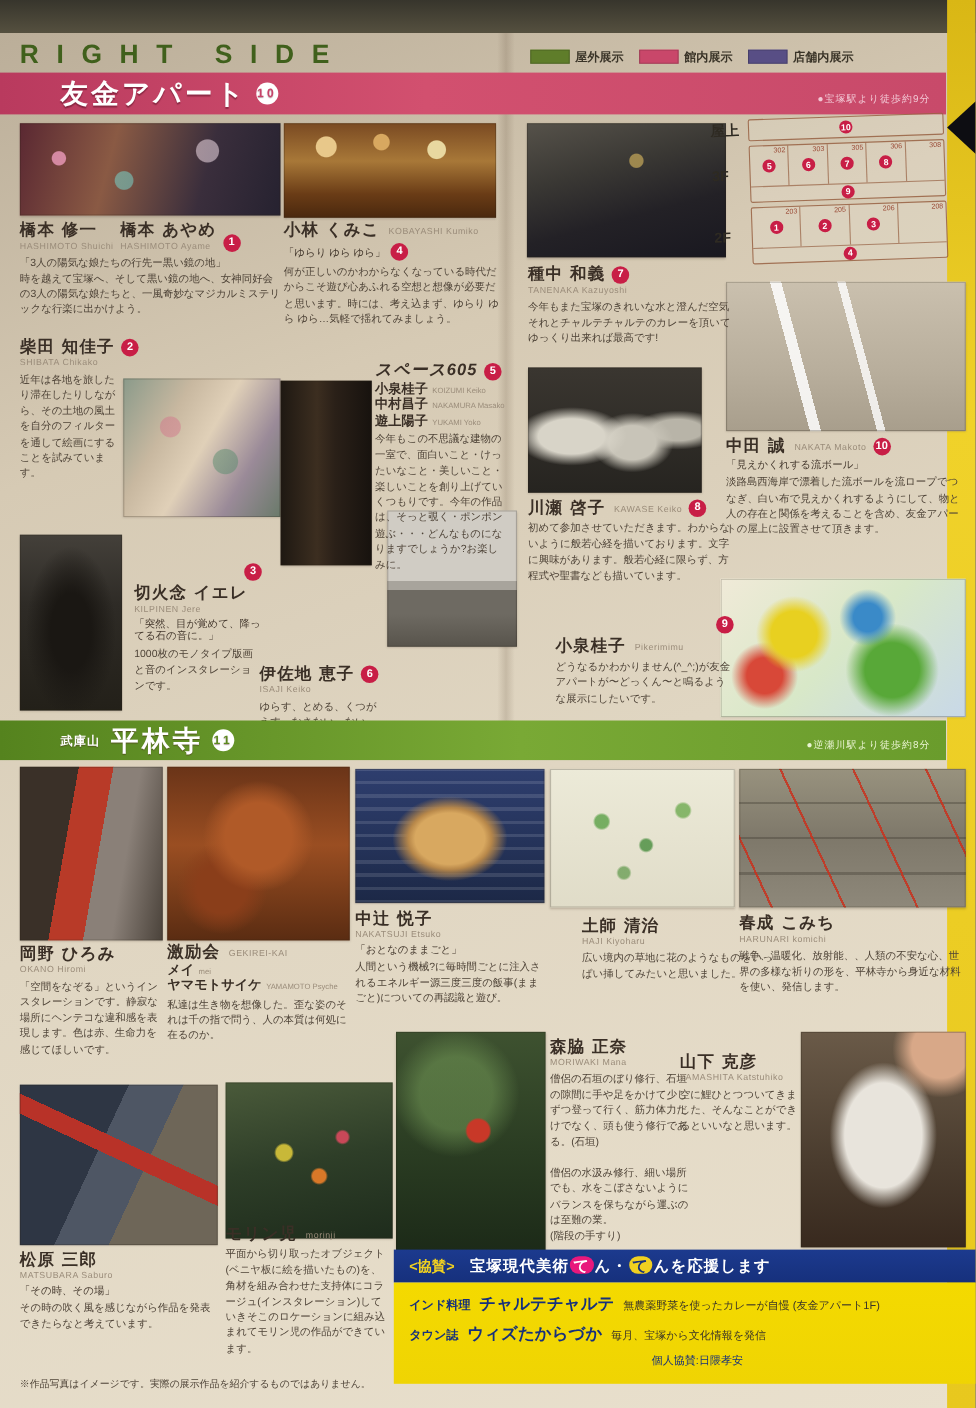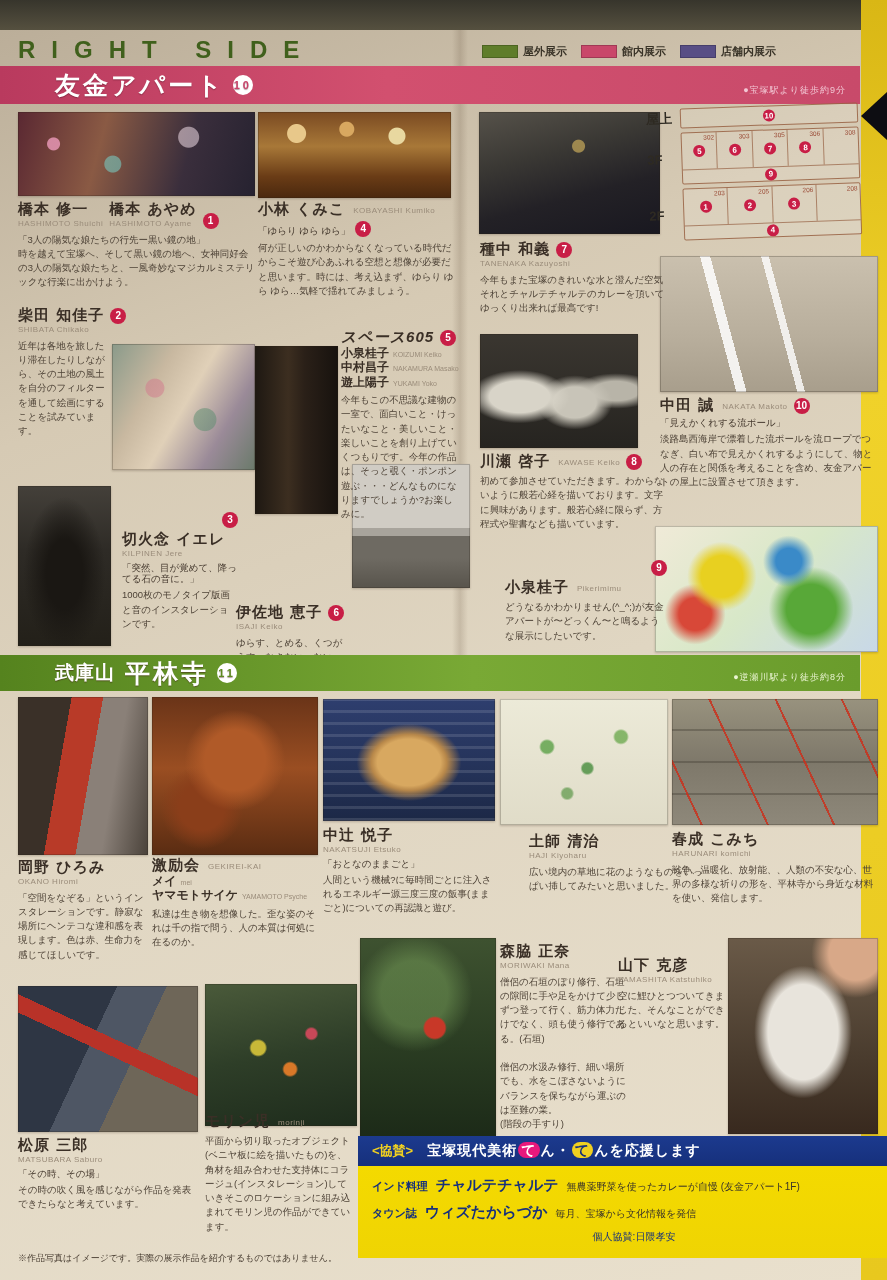--- a/index.html
+++ b/index.html
@@ -23,21 +23,21 @@
   .legend-item{display:flex;align-items:center;gap:5px;}
   .legend-swatch{width:36px;height:13px;box-shadow:inset 0 0 0 1px rgba(0,0,0,.2);}
   .legend-label{font-size:11px;font-weight:700;color:#3a3428;}
 
   
   .banner{left:0;width:860px;height:38px;display:flex;align-items:center;}
   #banner-tomokane{top:66px;background:linear-gradient(90deg,#b93a5e,#d2506f 45%,#c84a6a);}
   #banner-heirinji{top:655px;height:36px;background:linear-gradient(90deg,#55831e,#79a935 55%,#6a9c2c);}
   .banner-title{color:#fff;font-weight:700;font-size:25px;letter-spacing:3px;margin-left:55px;
     text-shadow:0 1px 1px rgba(60,0,20,.4);display:flex;align-items:center;gap:8px;}
-  .banner-title .t-small{font-size:19px;letter-spacing:1px;margin-right:2px;}
+  .banner-title .t-small{font-size:11px;letter-spacing:1px;margin-right:2px;}
   .banner-access{position:absolute;right:14px;bottom:7px;font-size:9px;letter-spacing:1px;color:#f2c7d4;}
   #banner-heirinji .banner-access{color:#eaf4d2;}
   .badge{display:inline-flex;align-items:center;justify-content:center;width:16px;height:16px;border-radius:50%;
     background:#c81e46;color:#fff;font-size:10px;font-weight:700;flex:0 0 auto;}
   .badge:empty{display:none;}
   .badge.lg{width:20px;height:20px;font-size:11px;background:#fff;}
   #banner-tomokane .badge.lg{color:#c8436a;}
   #banner-heirinji .badge.lg{color:#5d8a20;}
   .badge.sm{width:12px;height:12px;font-size:8px;}
 

